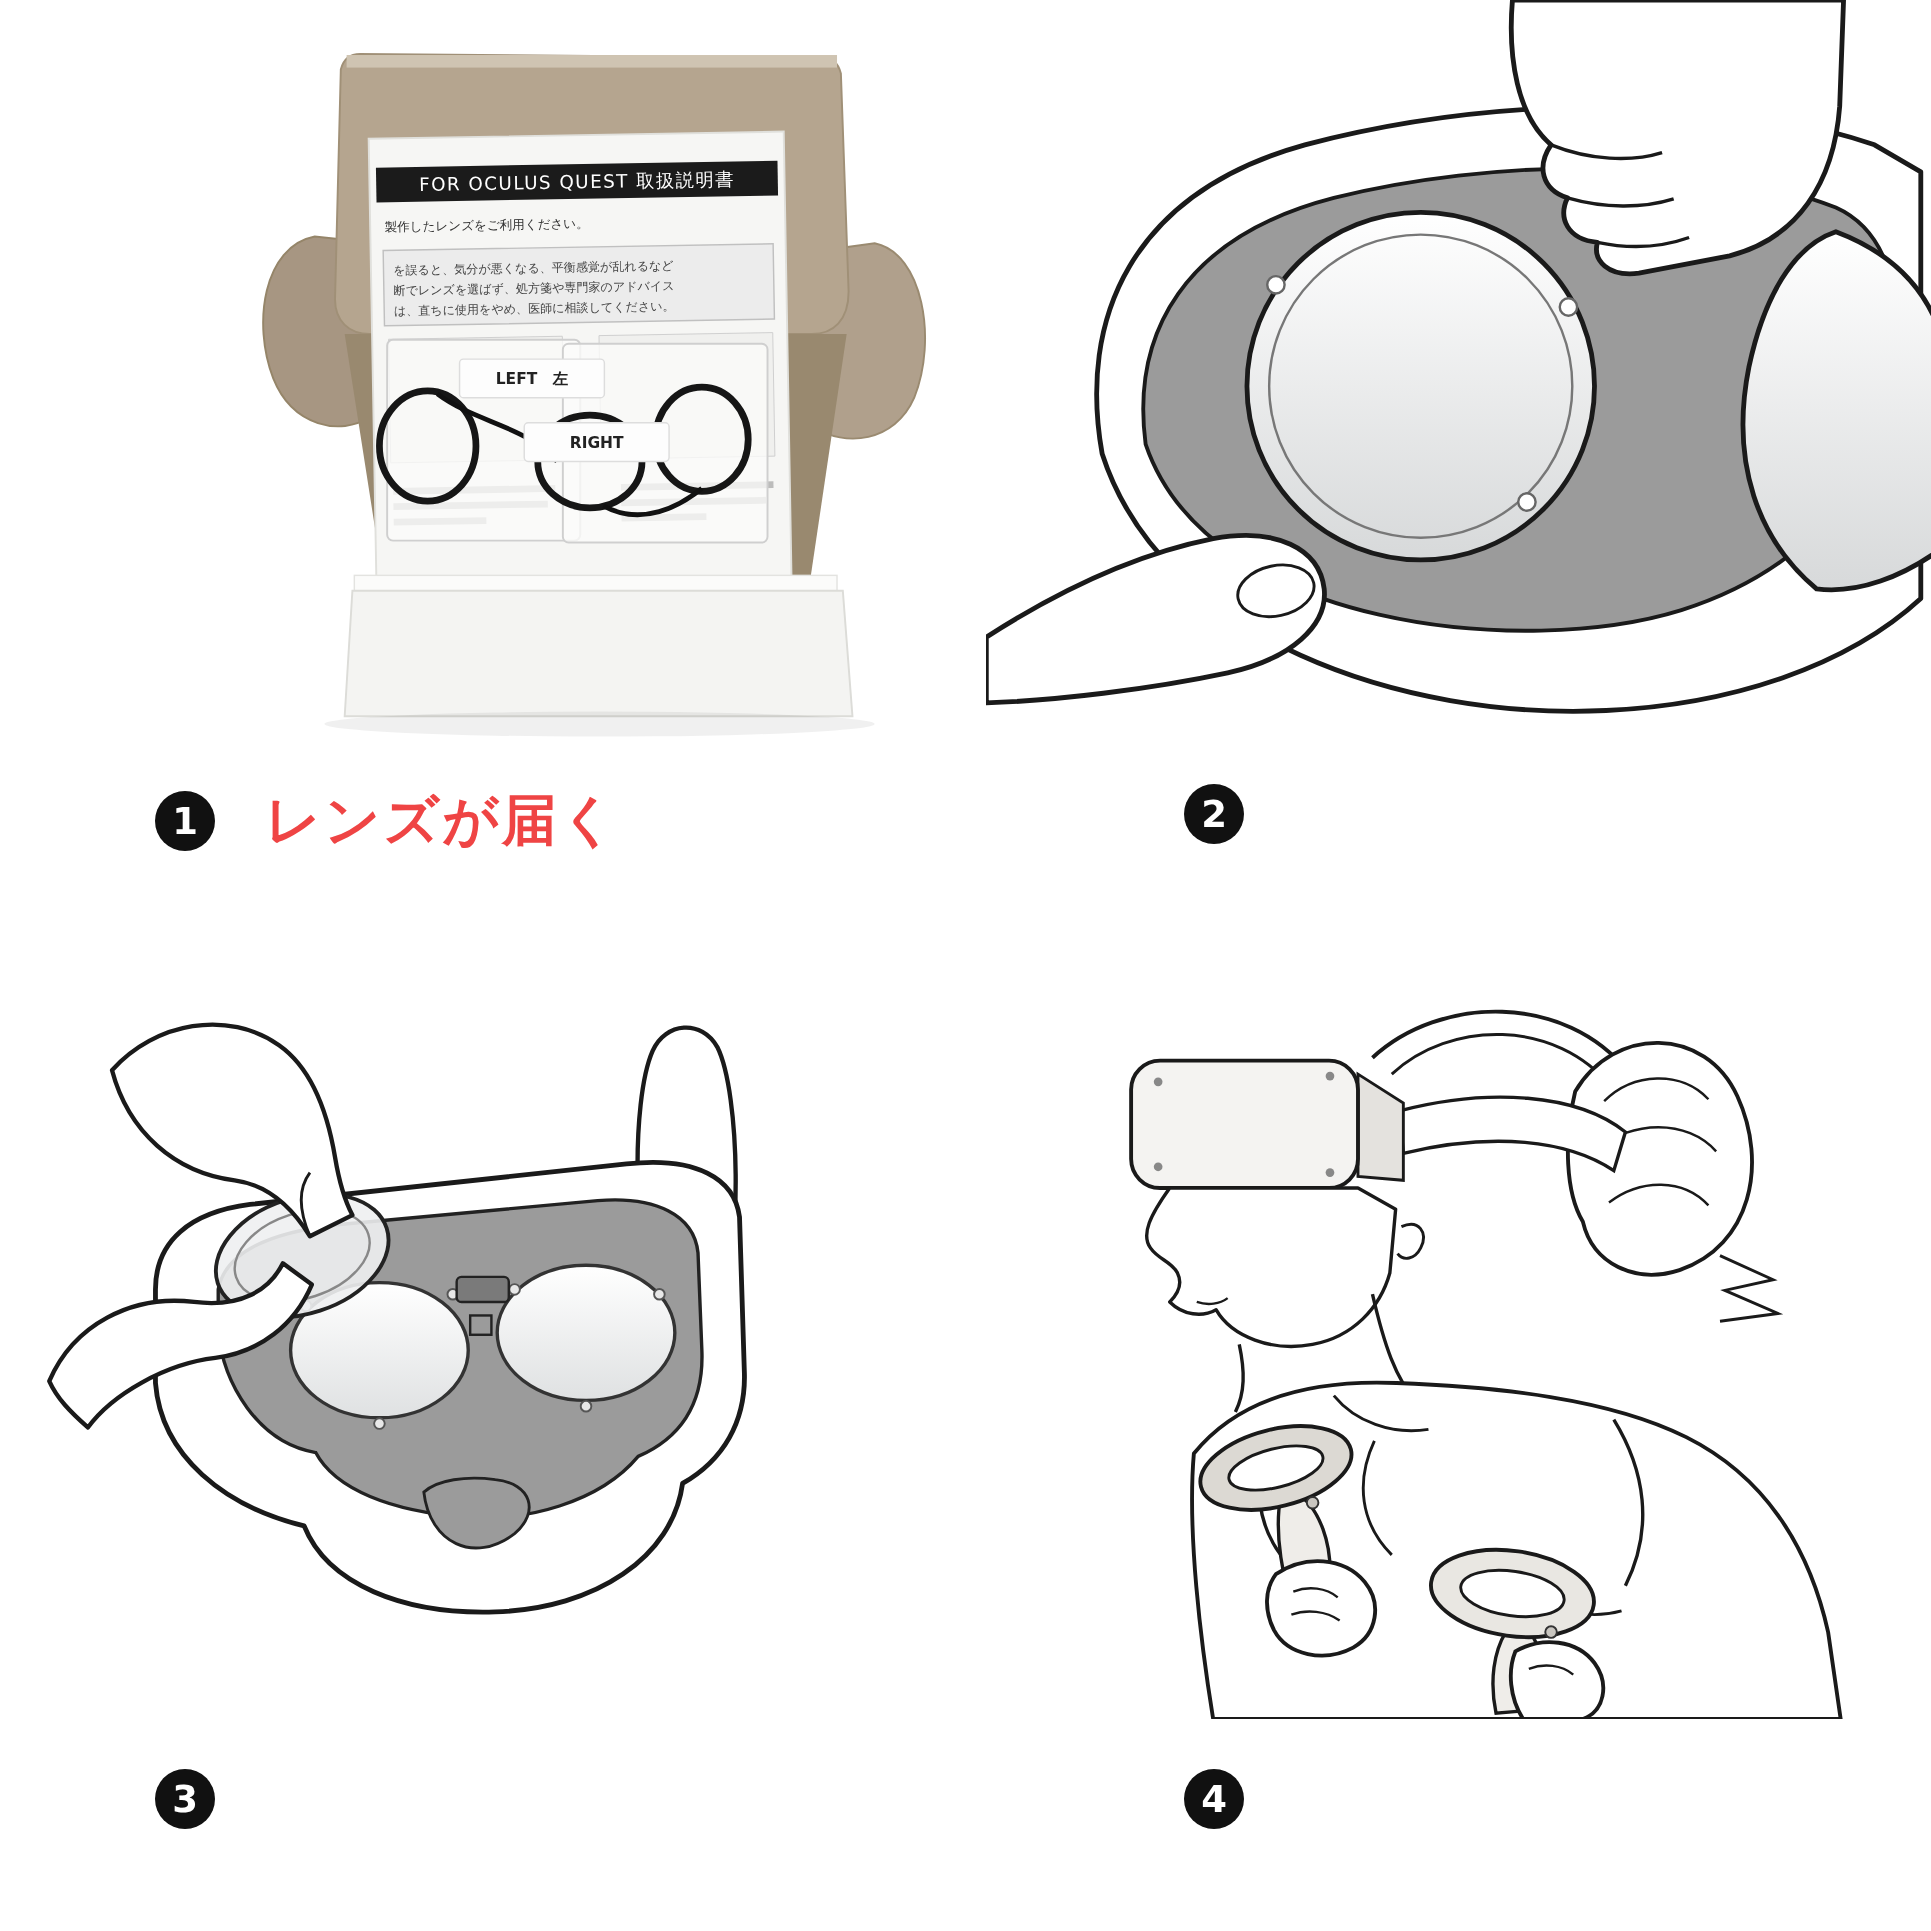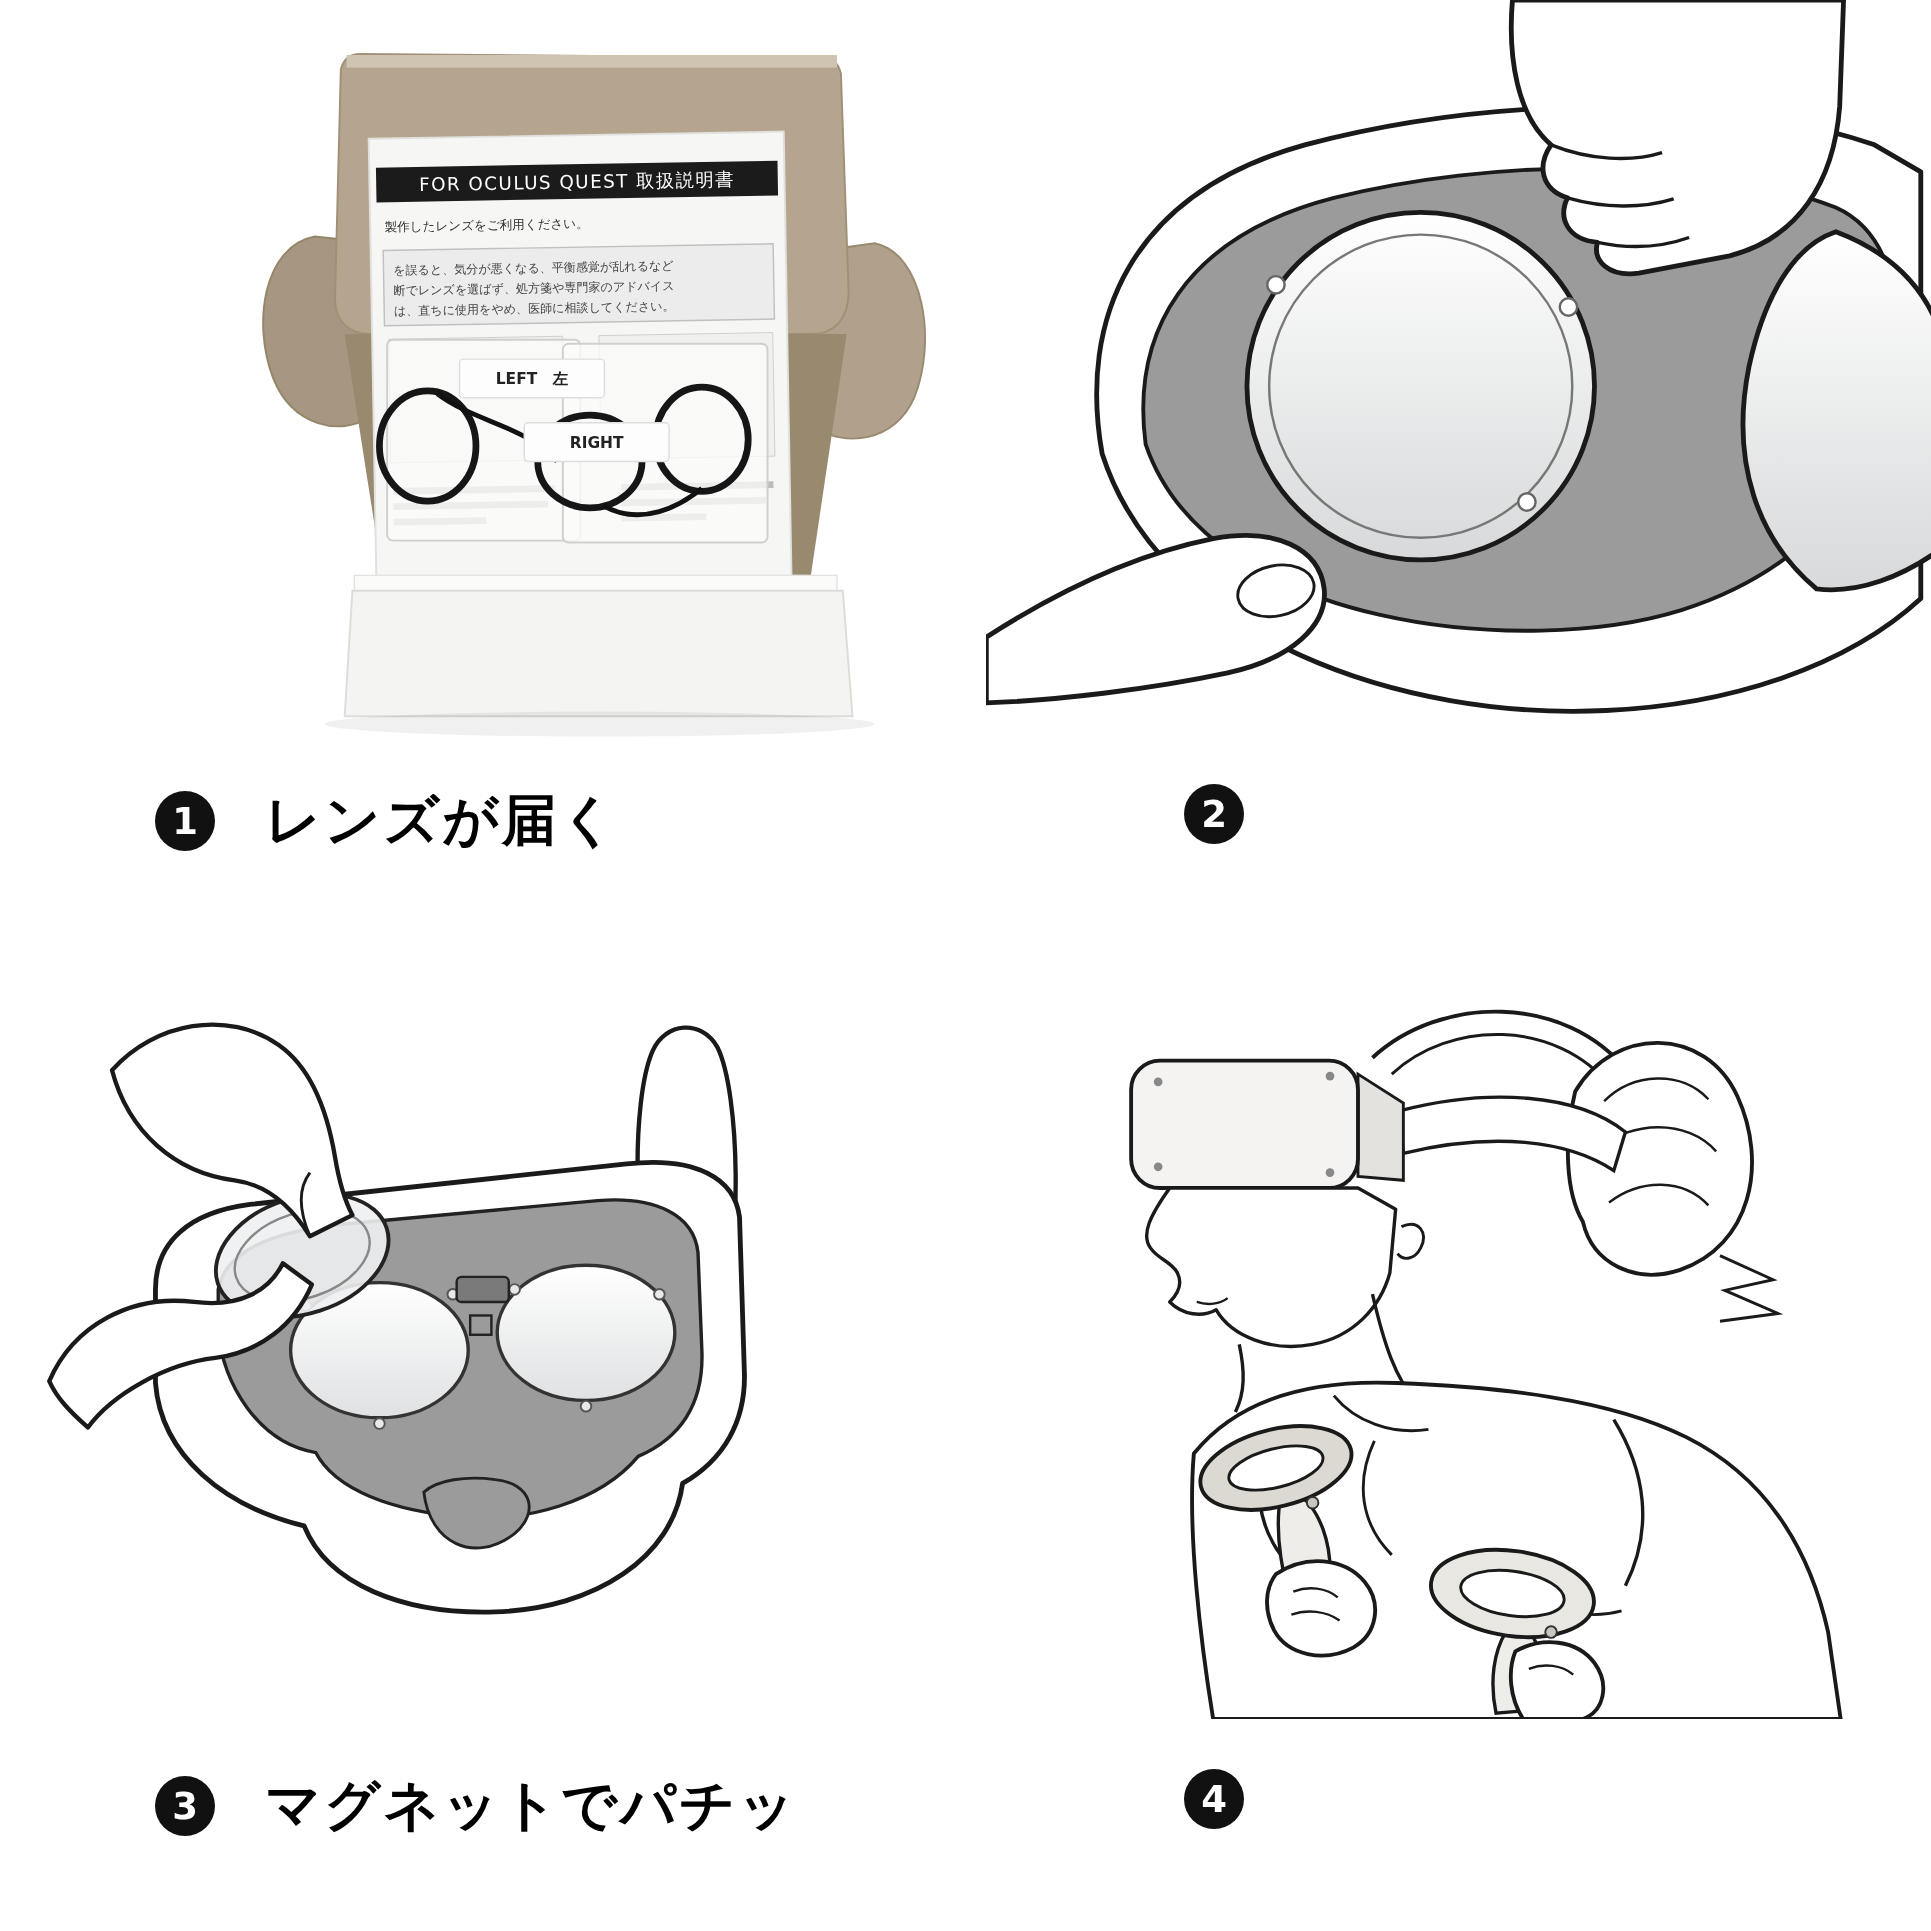--- a/index.html
+++ b/index.html
@@ -8,21 +8,21 @@
   .grid{display:grid;grid-template-columns:966px 966px;grid-template-rows:966px 966px;width:1931px;height:1931px;}
   .panel{position:relative;width:966px;height:966px;}
   .illustration{position:absolute;top:0;left:0;width:966px;height:753px;}
   .illustration svg{width:100%;height:100%;display:block;}
   .caption{position:absolute;top:784px;left:135px;display:flex;align-items:center;gap:50px;}
   .panel.col-right .caption{left:198px;}
   .panel.row-bottom .caption{top:803px;}
   .badge{flex:0 0 auto;width:60px;height:60px;border-radius:50%;background:#111;color:#fff;
          display:flex;align-items:center;justify-content:center;
          font-size:37px;font-weight:bold;line-height:1;}
-  .caption-text{font-size:55px;font-weight:800;letter-spacing:2.9px;color:#000000;white-space:nowrap;}
+  .caption-text{font-size:55px;font-weight:800;letter-spacing:2.9px;color:#ef4444;white-space:nowrap;}
   text{font-family:"DejaVu Sans","Liberation Sans",sans-serif;}
 </style>
 </head>
 <body>
 
 <div class="page">
   <div class="grid">
 
     <div class="panel">
       <div class="illustration">
@@ -170,21 +170,20 @@
             <path d="M300,280 C288,252 288,230 300,214" fill="none" stroke="#1a1a1a" stroke-width="3"></path>
           </g>
 
           <g>
             <path d="M30,430 C55,372 115,340 180,348 C228,354 258,336 272,308 L302,330 C284,372 248,400 202,406 C150,412 95,444 70,478 C52,462 38,448 30,430 Z" fill="#ffffff" stroke="#1a1a1a" stroke-width="4.5" stroke-linejoin="round"></path>
           </g>
         </svg>
       </div>
       <div class="caption">
         <div class="badge">3</div>
-        <div class="caption-text">マグネットでパチッ</div>
       </div>
     </div>
 
     <div class="panel col-right row-bottom">
       <div class="illustration">
         <svg viewBox="0 0 1000 780">
 
           <path d="M400,95 C470,30 600,28 665,110" fill="none" stroke="#1a1a1a" stroke-width="4"></path>
           <path d="M420,112 C480,56 590,54 648,126" fill="none" stroke="#1a1a1a" stroke-width="3"></path>
 

